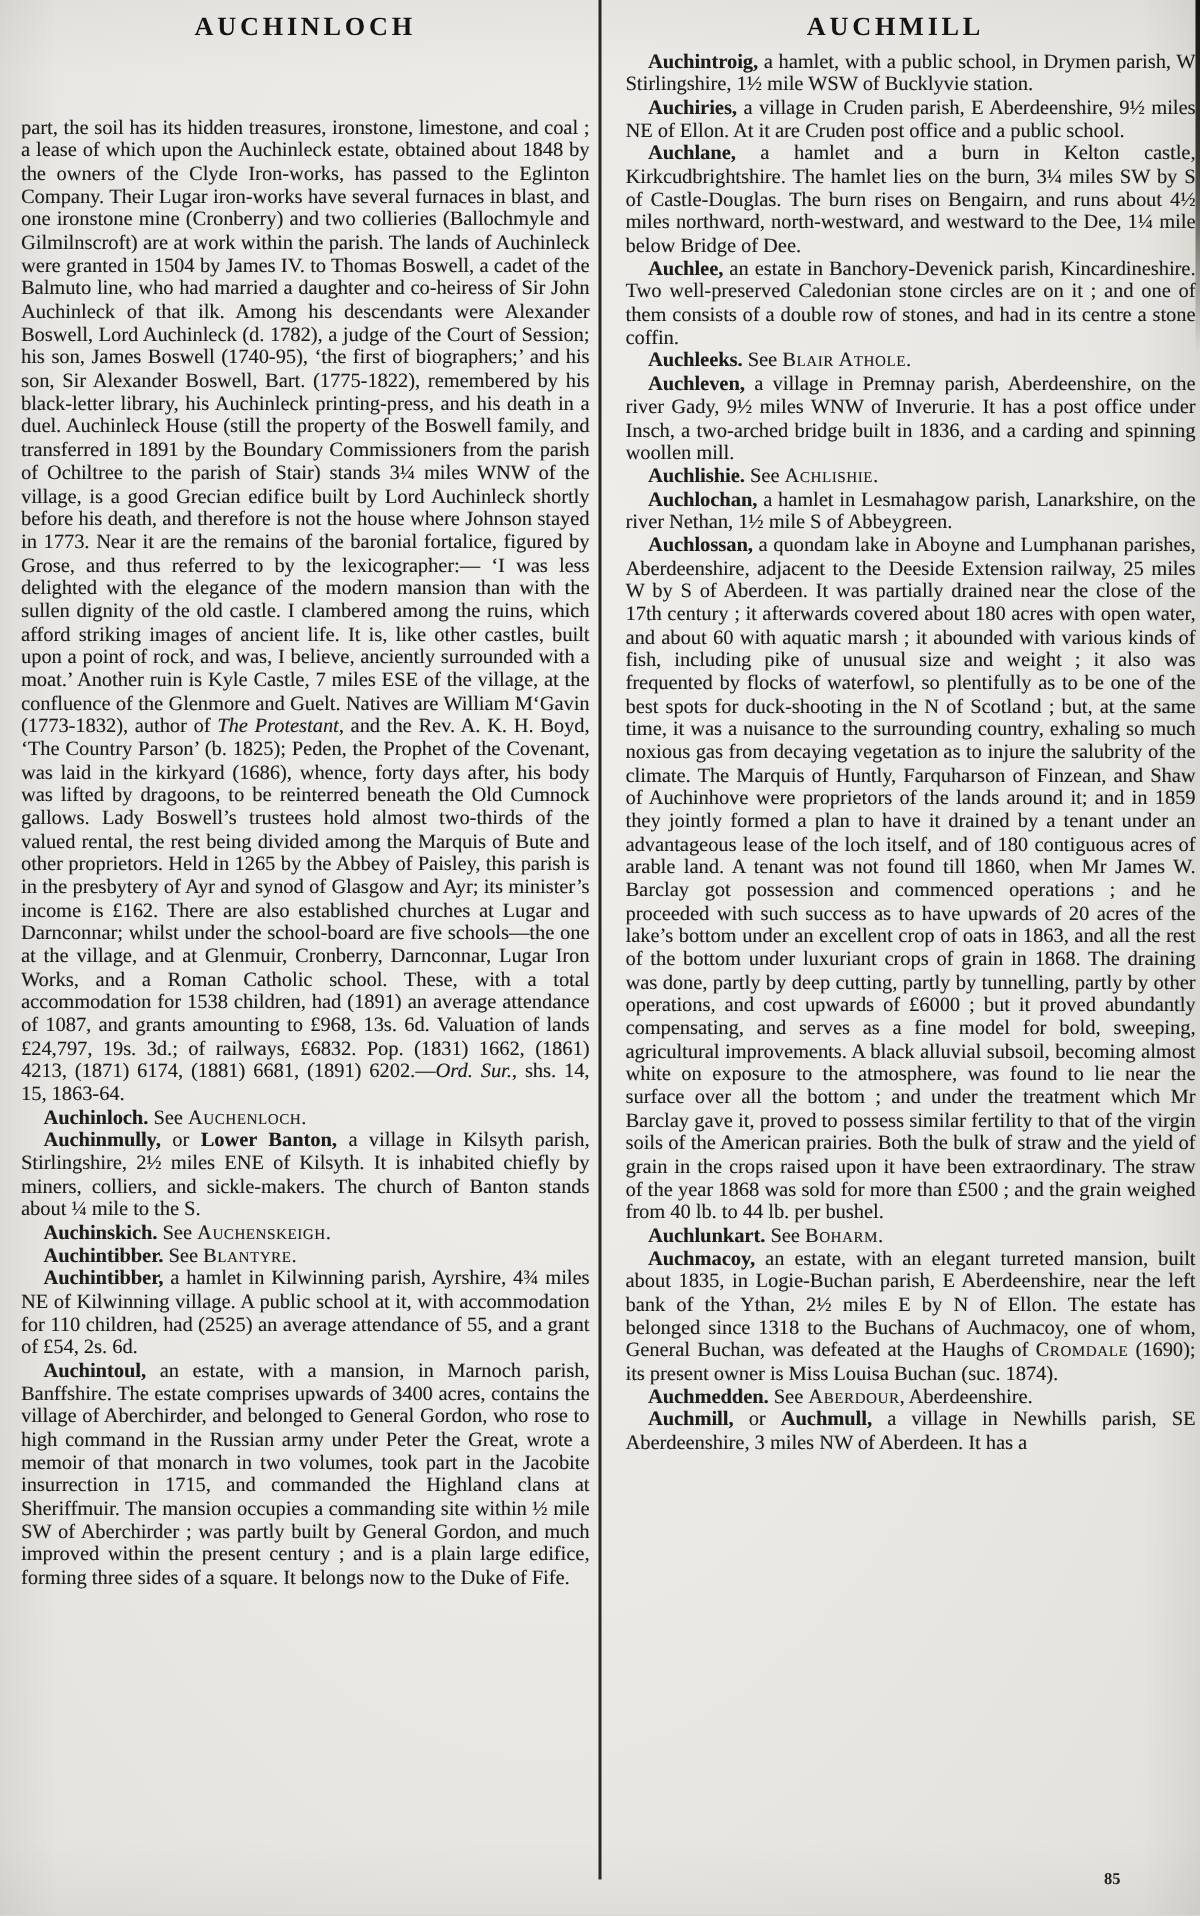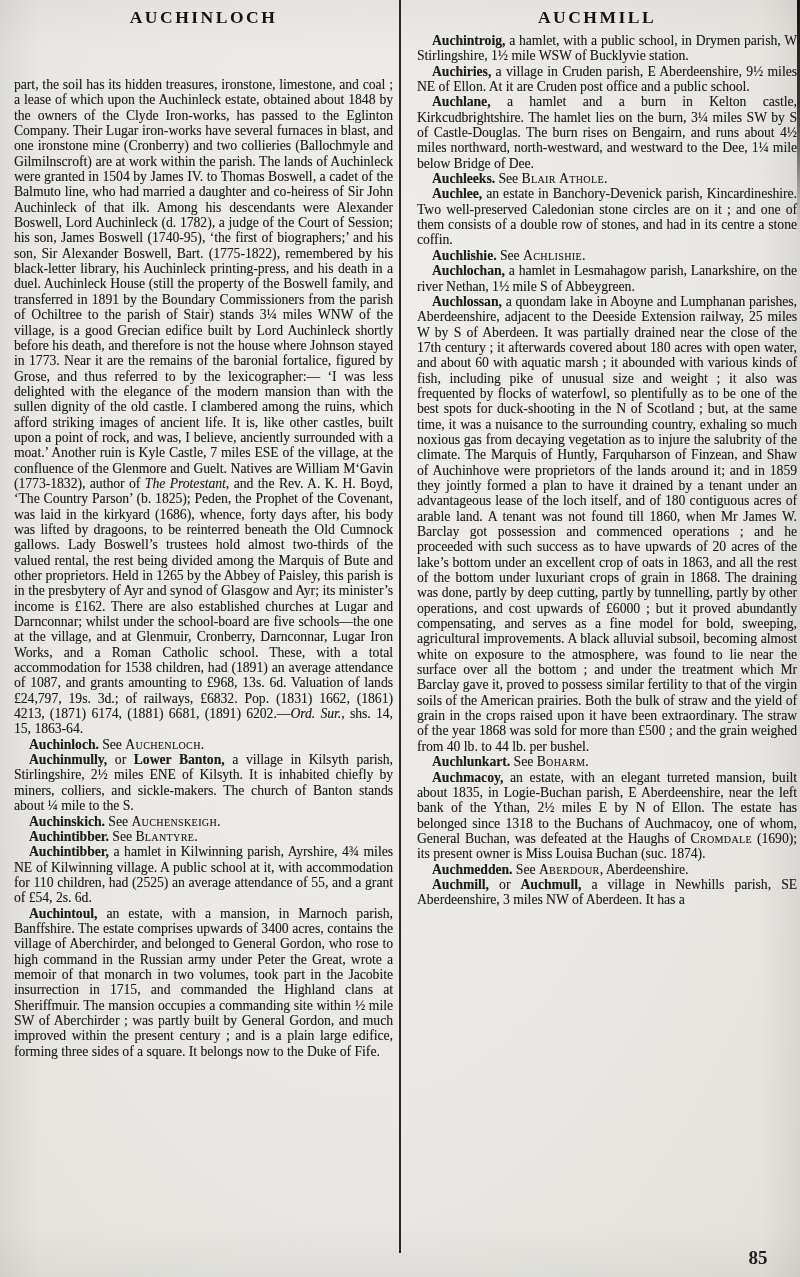--- a/index.html
+++ b/index.html
@@ -29,22 +29,22 @@
     text-align:justify;text-shadow:0.25px 0.25px 0.2px rgba(25,23,20,0.35);
   }
   .col-left{left:14px;width:379px;margin-top:44px;}
   .col-right{left:417px;width:380px;}
   .para{margin:0;text-align:justify;}
   .para.indent{text-indent:15px;}
   .s-b{font-weight:bold;}
   .s-i{font-style:italic;}
   .s-sc{font-variant:small-caps;letter-spacing:0.4px;}
   .page-number{
-    position:absolute;left:736px;top:1247px;width:44px;text-align:center;
-    font-size:19px;font-weight:bold;color:#211f1c;
+    position:absolute;left:736px;top:1247px;width:44px;
+    font-size:11px;font-weight:bold;color:#211f1c;
   }
 </style>
 </head>
 <body>
 
 <div class="page">
   <div class="header header-left">AUCHINLOCH</div>
   <div class="header header-right">AUCHMILL</div>
 
   <div class="divider"></div>
@@ -57,22 +57,23 @@
       <p class="para indent"><span class="s-b">Auchinskich.</span><span>  See </span><span class="s-sc">Auchenskeigh</span><span>.</span></p>
       <p class="para indent"><span class="s-b">Auchintibber.</span><span>  See </span><span class="s-sc">Blantyre</span><span>.</span></p>
       <p class="para indent"><span class="s-b">Auchintibber,</span><span> a hamlet in Kilwinning parish, Ayrshire, 4¾ miles NE of Kilwinning village.  A public school at it, with accommodation for 110 children, had (2525) an average attendance of 55, and a grant of £54, 2s. 6d.</span></p>
       <p class="para indent"><span class="s-b">Auchintoul,</span><span> an estate, with a mansion, in Marnoch parish, Banffshire.  The estate comprises upwards of 3400 acres, contains the village of Aberchirder, and belonged to General Gordon, who rose to high command in the Russian army under Peter the Great, wrote a memoir of that monarch in two volumes, took part in the Jacobite insurrection in 1715, and commanded the Highland clans at Sheriffmuir.  The mansion occupies a commanding site within ½ mile SW of Aberchirder ; was partly built by General Gordon, and much improved within the present century ; and is a plain large edifice, forming three sides of a square.  It belongs now to the Duke of Fife.</span></p>
     </div>
 
   <div class="col col-right">
       <p class="para indent"><span class="s-b">Auchintroig,</span><span> a hamlet, with a public school, in Drymen parish, W Stirlingshire, 1½ mile WSW of Bucklyvie station.</span></p>
       <p class="para indent"><span class="s-b">Auchiries,</span><span> a village in Cruden parish, E Aberdeenshire, 9½ miles NE of Ellon.  At it are Cruden post office and a public school.</span></p>
       <p class="para indent"><span class="s-b">Auchlane,</span><span> a hamlet and a burn in Kelton castle, Kirkcudbrightshire.  The hamlet lies on the burn, 3¼ miles SW by S of Castle-Douglas.  The burn rises on Bengairn, and runs about 4½ miles northward, north-westward, and westward to the Dee, 1¼ mile below Bridge of Dee.</span></p>
+      <p class="para indent"><span class="s-b">Auchlee,</span><span> an estate in Banchory-Devenick parish, Kincardineshire.  Two well-preserved Caledonian stone circles are on it ; and one of them consists of a double row of stones, and had in its centre a stone coffin.</span></p>
       <p class="para indent"><span class="s-b">Auchleeks.</span><span>  See </span><span class="s-sc">Blair Athole</span><span>.</span></p>
-      <p class="para indent"><span class="s-b">Auchlee,</span><span> an estate in Banchory-Devenick parish, Kincardineshire.  Two well-preserved Caledonian stone circles are on it ; and one of them consists of a double row of stones, and had in its centre a stone coffin.</span></p>
+      <p class="para indent"><span class="s-b">Auchleven,</span><span> a village in Premnay parish, Aberdeenshire, on the river Gady, 9½ miles WNW of Inverurie.  It has a post office under Insch, a two-arched bridge built in 1836, and a carding and spinning woollen mill.</span></p>
       <p class="para indent"><span class="s-b">Auchlishie.</span><span>  See </span><span class="s-sc">Achlishie</span><span>.</span></p>
       <p class="para indent"><span class="s-b">Auchlochan,</span><span> a hamlet in Lesmahagow parish, Lanarkshire, on the river Nethan, 1½ mile S of Abbeygreen.</span></p>
       <p class="para indent"><span class="s-b">Auchlossan,</span><span> a quondam lake in Aboyne and Lumphanan parishes, Aberdeenshire, adjacent to the Deeside Extension railway, 25 miles W by S of Aberdeen.  It was partially drained near the close of the 17th century ; it afterwards covered about 180 acres with open water, and about 60 with aquatic marsh ; it abounded with various kinds of fish, including pike of unusual size and weight ; it also was frequented by flocks of waterfowl, so plentifully as to be one of the best spots for duck-shooting in the N of Scotland ; but, at the same time, it was a nuisance to the surrounding country, exhaling so much noxious gas from decaying vegetation as to injure the salubrity of the climate.  The Marquis of Huntly, Farquharson of Finzean, and Shaw of Auchinhove were proprietors of the lands around it; and in 1859 they jointly formed a plan to have it drained by a tenant under an advantageous lease of the loch itself, and of 180 contiguous acres of arable land.  A tenant was not found till 1860, when Mr James W. Barclay got possession and commenced operations ; and he proceeded with such success as to have upwards of 20 acres of the lake’s bottom under an excellent crop of oats in 1863, and all the rest of the bottom under luxuriant crops of grain in 1868.  The draining was done, partly by deep cutting, partly by tunnelling, partly by other operations, and cost upwards of £6000 ; but it proved abundantly compensating, and serves as a fine model for bold, sweeping, agricultural improvements.  A black alluvial subsoil, becoming almost white on exposure to the atmosphere, was found to lie near the surface over all the bottom ; and under the treatment which Mr Barclay gave it, proved to possess similar fertility to that of the virgin soils of the American prairies.  Both the bulk of straw and the yield of grain in the crops raised upon it have been extraordinary.  The straw of the year 1868 was sold for more than £500 ; and the grain weighed from 40 lb. to 44 lb. per bushel.</span></p>
       <p class="para indent"><span class="s-b">Auchlunkart.</span><span>  See </span><span class="s-sc">Boharm</span><span>.</span></p>
       <p class="para indent"><span class="s-b">Auchmacoy,</span><span> an estate, with an elegant turreted mansion, built about 1835, in Logie-Buchan parish, E Aberdeenshire, near the left bank of the Ythan, 2½ miles E by N of Ellon.  The estate has belonged since 1318 to the Buchans of Auchmacoy, one of whom, General Buchan, was defeated at the Haughs of </span><span class="s-sc">Cromdale</span><span> (1690); its present owner is Miss Louisa Buchan (suc. 1874).</span></p>
       <p class="para indent"><span class="s-b">Auchmedden.</span><span>  See </span><span class="s-sc">Aberdour</span><span>, Aberdeenshire.</span></p>
       <p class="para indent"><span class="s-b">Auchmill,</span><span> or </span><span class="s-b">Auchmull,</span><span> a village in Newhills parish, SE Aberdeenshire, 3 miles NW of Aberdeen.  It has a</span></p>
     </div>
 
   <div class="page-number">85</div>

